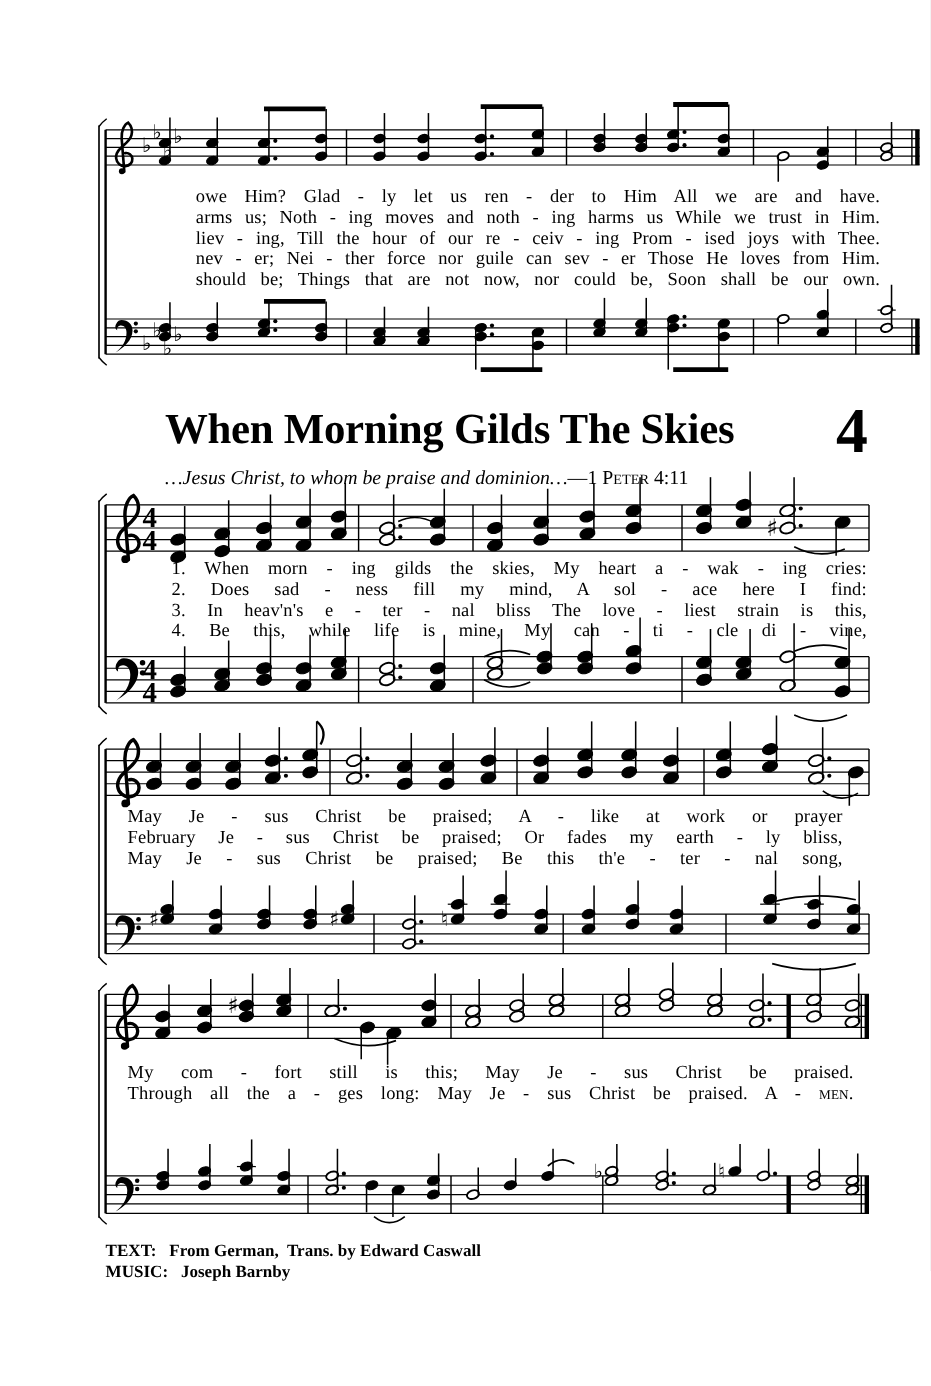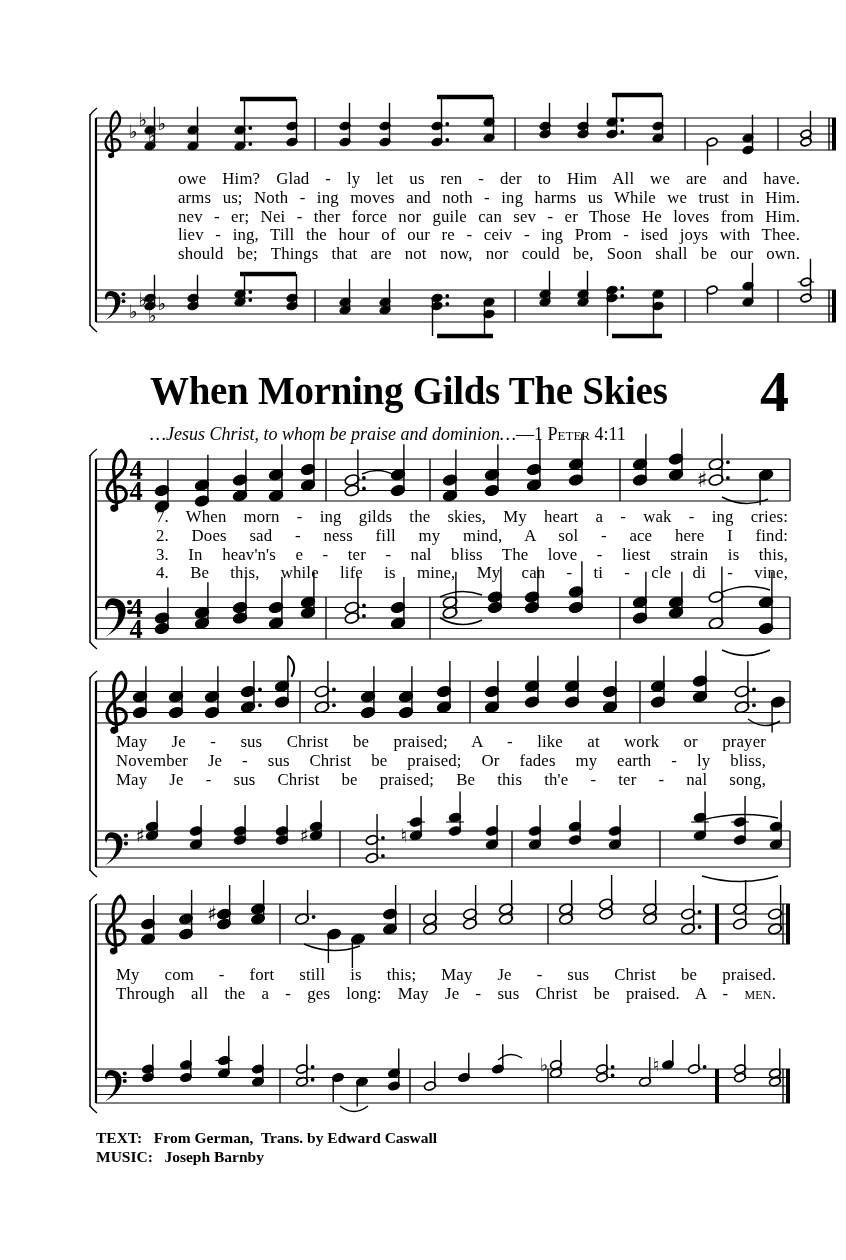--- a/index.html
+++ b/index.html
@@ -877,39 +877,39 @@
         <path d="M340,1106 Q354,1117 368,1106" stroke="#000000" stroke-width="1.5" fill="none"></path>
         <path d="M498,1060 Q510,1050 522,1058" stroke="#000000" stroke-width="1.5" fill="none"></path>
         <text x="544" y="1070.7" font-size="17.85" fill="#000000" text-anchor="middle" class="acc">♭</text>
         <text x="656" y="1070.7" font-size="17.85" fill="#000000" text-anchor="middle" class="acc">♮</text>
       </g>
     </svg>
 
   <div class="lyrics-block" style="left:178px;top:170px;width:622px">
     <div class="lyric-line">owe Him? Glad - ly let us ren - der to Him All we are and have.</div>
     <div class="lyric-line">arms us; Noth - ing moves and noth - ing harms us While we trust in Him.</div>
+    <div class="lyric-line">liev - ing, Till the hour of our re - ceiv - ing Prom - ised joys with Thee.</div>
     <div class="lyric-line">nev - er; Nei - ther force nor guile can sev - er Those He loves from Him.</div>
-    <div class="lyric-line">liev - ing, Till the hour of our re - ceiv - ing Prom - ised joys with Thee.</div>
     <div class="lyric-line">should be; Things that are not now, nor could be, Soon shall be our own.</div>
   </div>
 
   <div class="abs hymn-title" style="left:150px;top:368px;width:690px">When Morning Gilds The Skies</div>
   <div class="abs hymn-number" style="left:760px;top:358px">4</div>
   <div class="abs scripture" style="left:150px;top:424px;width:690px"><span class="quote">…Jesus Christ, to whom be praise and dominion…</span><span class="ref">—1 Peter 4:11</span></div>
 
   <div class="lyrics-block" style="left:156px;top:508px;width:632px">
-    <div class="lyric-line">7. When morn - ing gilds the skies, My heart a - wak - ing cries:</div>
+    <div class="lyric-line">1. When morn - ing gilds the skies, My heart a - wak - ing cries:</div>
     <div class="lyric-line">2. Does sad - ness fill my mind, A sol - ace here I find:</div>
     <div class="lyric-line">3. In heav'n's e - ter - nal bliss The love - liest strain is this,</div>
     <div class="lyric-line">4. Be this, while life is mine, My can - ti - cle di - vine,</div>
   </div>
 
   <div class="lyrics-block" style="left:116px;top:733px;width:650px">
     <div class="lyric-line">May Je - sus Christ be praised; A - like at work or prayer</div>
-    <div class="lyric-line">November Je - sus Christ be praised; Or fades my earth - ly bliss,</div>
+    <div class="lyric-line">February Je - sus Christ be praised; Or fades my earth - ly bliss,</div>
     <div class="lyric-line">May Je - sus Christ be praised; Be this th'e - ter - nal song,</div>
   </div>
 
   <div class="lyrics-block" style="left:116px;top:966px;width:660px">
     <div class="lyric-line">My com - fort still is this; May Je - sus Christ be praised.</div>
     <div class="lyric-line"><span>Through all the a - ges long: May Je - sus Christ be praised.</span> <span>A -</span> <span class="sc">men.</span></div>
   </div>
 
   <div class="abs" style="left:96px;top:1128px">
     <div class="credit-line">TEXT:   From German,  Trans. by Edward Caswall</div>

